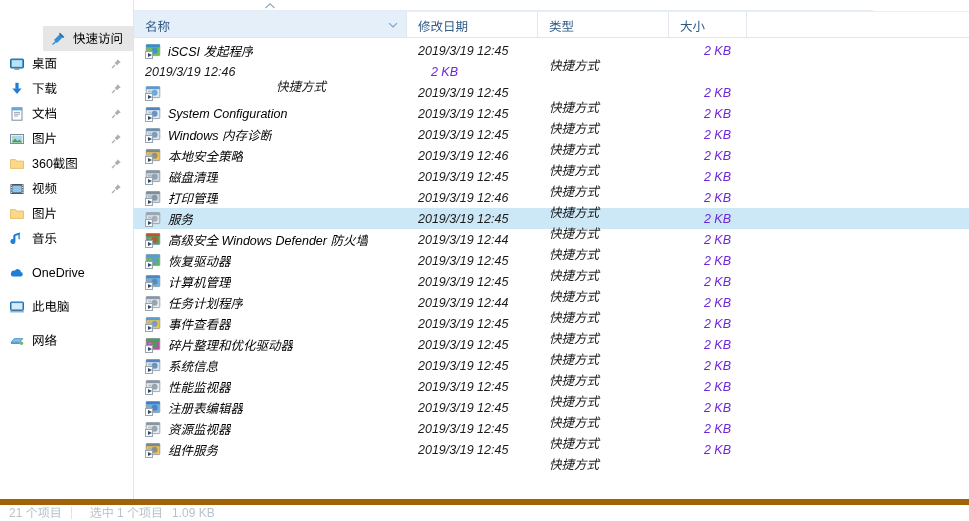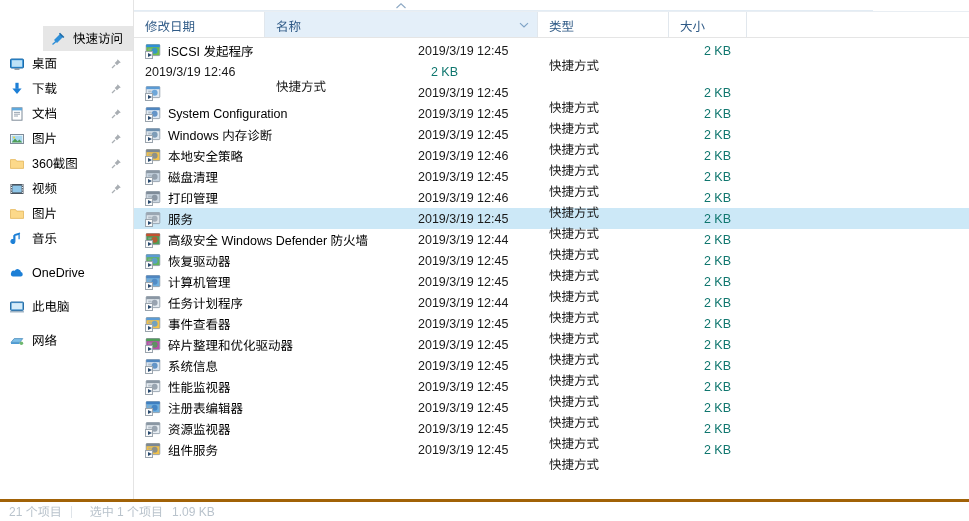--- a/index.html
+++ b/index.html
@@ -132,41 +132,42 @@
     top: 50%;
     transform: translateY(-50%);
     width: 10px; height: 7px;
   }
 
   
   .file-list {
     position: relative;
     background: #ffffff;
     padding-top: 2px;
+    font-style: italic;
   }
   .file-row {
     height: 21px;
     display: flex;
     align-items: center;
     font-size: 12.5px;
     color: #000000;
     white-space: nowrap;
     cursor: default;
   }
   .file-row.selected { background: #cce8f7; }
   .cell {
     display: flex;
     align-items: center;
     overflow: hidden;
     flex: 0 0 auto;
   }
   .cell.name { width: 273px; flex: 0 0 273px; padding-left: 11px; }
   .cell.date { width: 131px; flex: 0 0 131px; padding-left: 11px; color: #1a1a1a; }
   .cell.type { width: 131px; flex: 0 0 131px; padding-left: 11px; color: #1a1a1a; margin-top: 27px; }
-  .cell.size { width: 78px;  flex: 0 0 78px; justify-content: flex-end; padding-right: 16px; color: #0f766e; }
+  .cell.size { width: 78px;  flex: 0 0 78px; justify-content: flex-end; padding-right: 16px; color: #6d28d9; }
   .cell .f-ico {
     width: 16px; height: 16px;
     flex: 0 0 16px;
     margin-right: 7px;
     position: relative;
     display: inline-block;
   }
   .cell .f-name { overflow: hidden; text-overflow: ellipsis; }
 
   
@@ -187,21 +188,21 @@
     border-bottom: 2.5px solid transparent;
   }
 
   
   .status-bar {
     position: absolute;
     left: 0; bottom: 0;
     width: 969px;
     height: 22px;
     background: #ffffff;
-    border-top: 3px solid #a16207;
+    border-top: 6px solid #a16207;
     display: flex;
     align-items: center;
     font-size: 12px;
     color: #b9c3cc;
     overflow: hidden;
   }
   .status-seg { padding-left: 9px; line-height: 22px; white-space: nowrap; }
   .status-div {
     width: 1px; height: 12px;
     background: #dfe4e9;
@@ -398,36 +399,36 @@
       </div>
     </div>
 
     <div class="content-pane">
 
       <div class="topstrip">
         <div class="rail"></div>
       </div>
 
       <div class="col-header">
-        <div class="col c-date">
-          <span>修改日期</span>
-        </div>
         <div class="col c-name">
           <span class="sort-caret">
             <svg width="11" height="8" viewBox="0 0 11 8">
               <path d="M1 6 L5.5 1.8 L10 6" fill="none" stroke="#8ea9c4" stroke-width="1.2"></path>
             </svg>
           </span>
           <span>名称</span>
           <span class="dd-caret">
             <svg width="10" height="7" viewBox="0 0 10 7">
               <path d="M1 1.6 L5 5.4 L9 1.6" fill="none" stroke="#7fa3c6" stroke-width="1.2"></path>
             </svg>
           </span>
         </div>
+        <div class="col c-date">
+          <span>修改日期</span>
+        </div>
         <div class="col c-type">
           <span>类型</span>
         </div>
         <div class="col c-size">
           <span>大小</span>
         </div>
         <div class="col c-pad"></div>
       </div>
 
       <div class="file-list" id="file-list">

